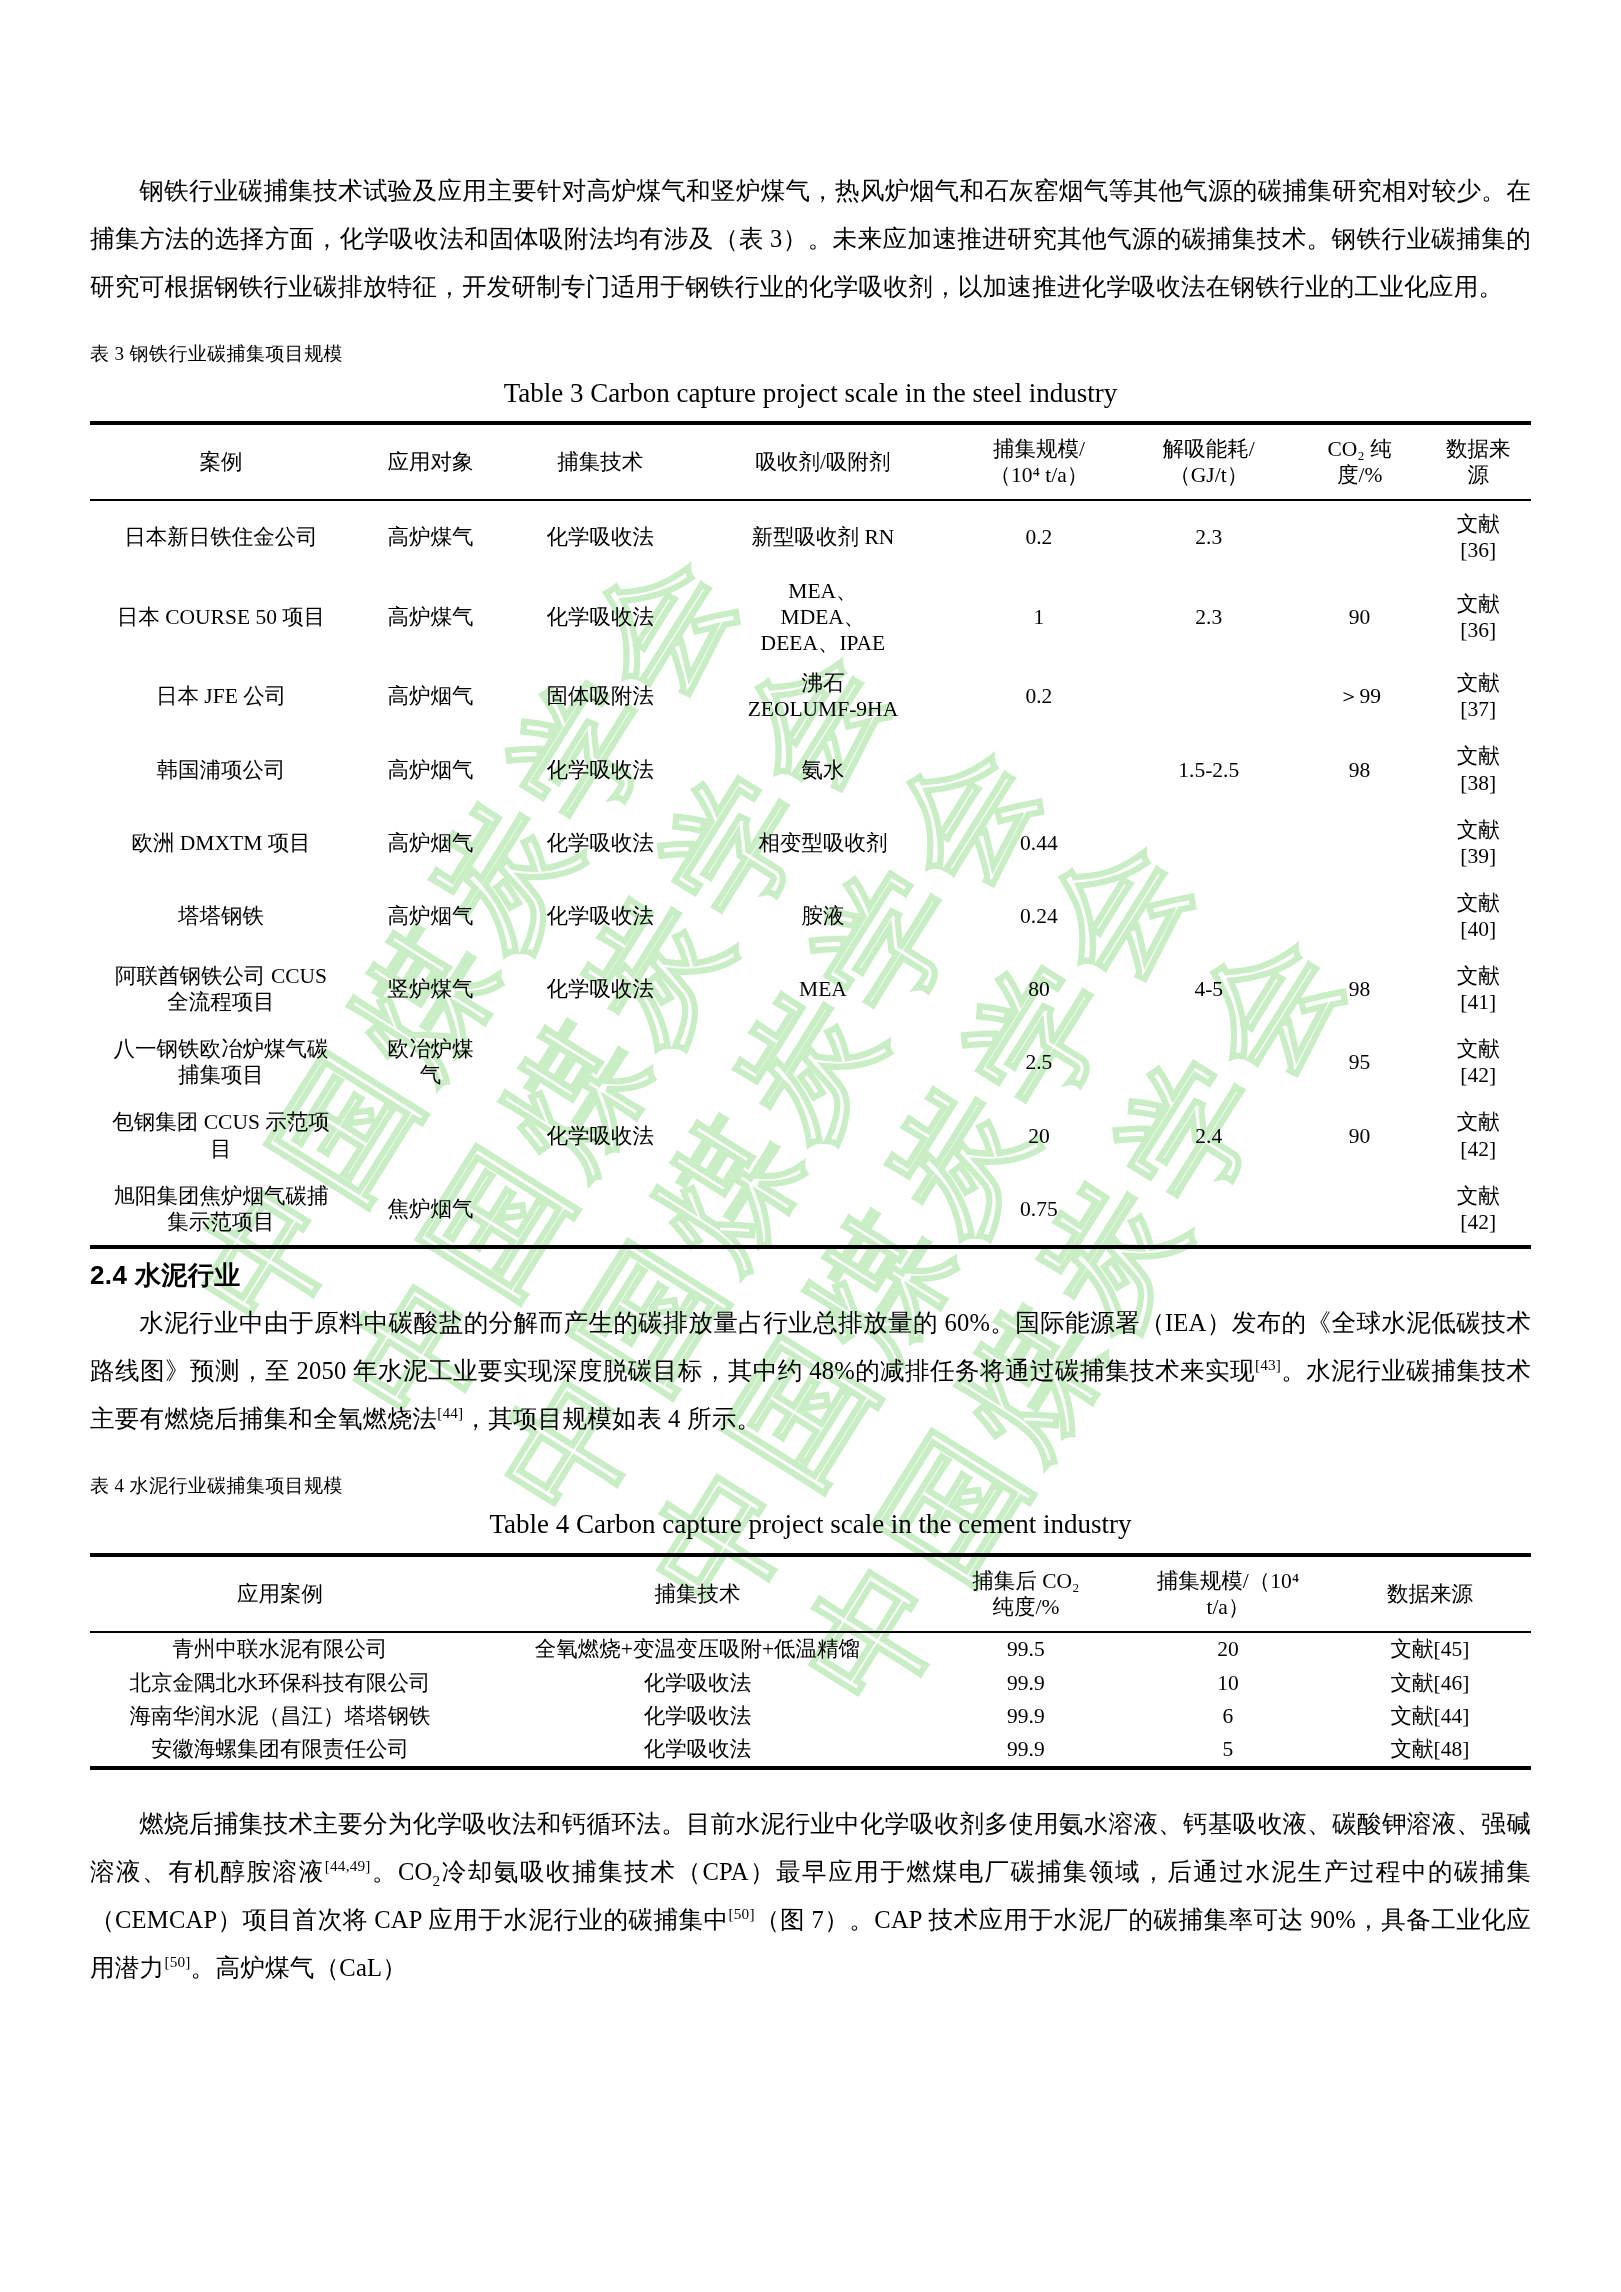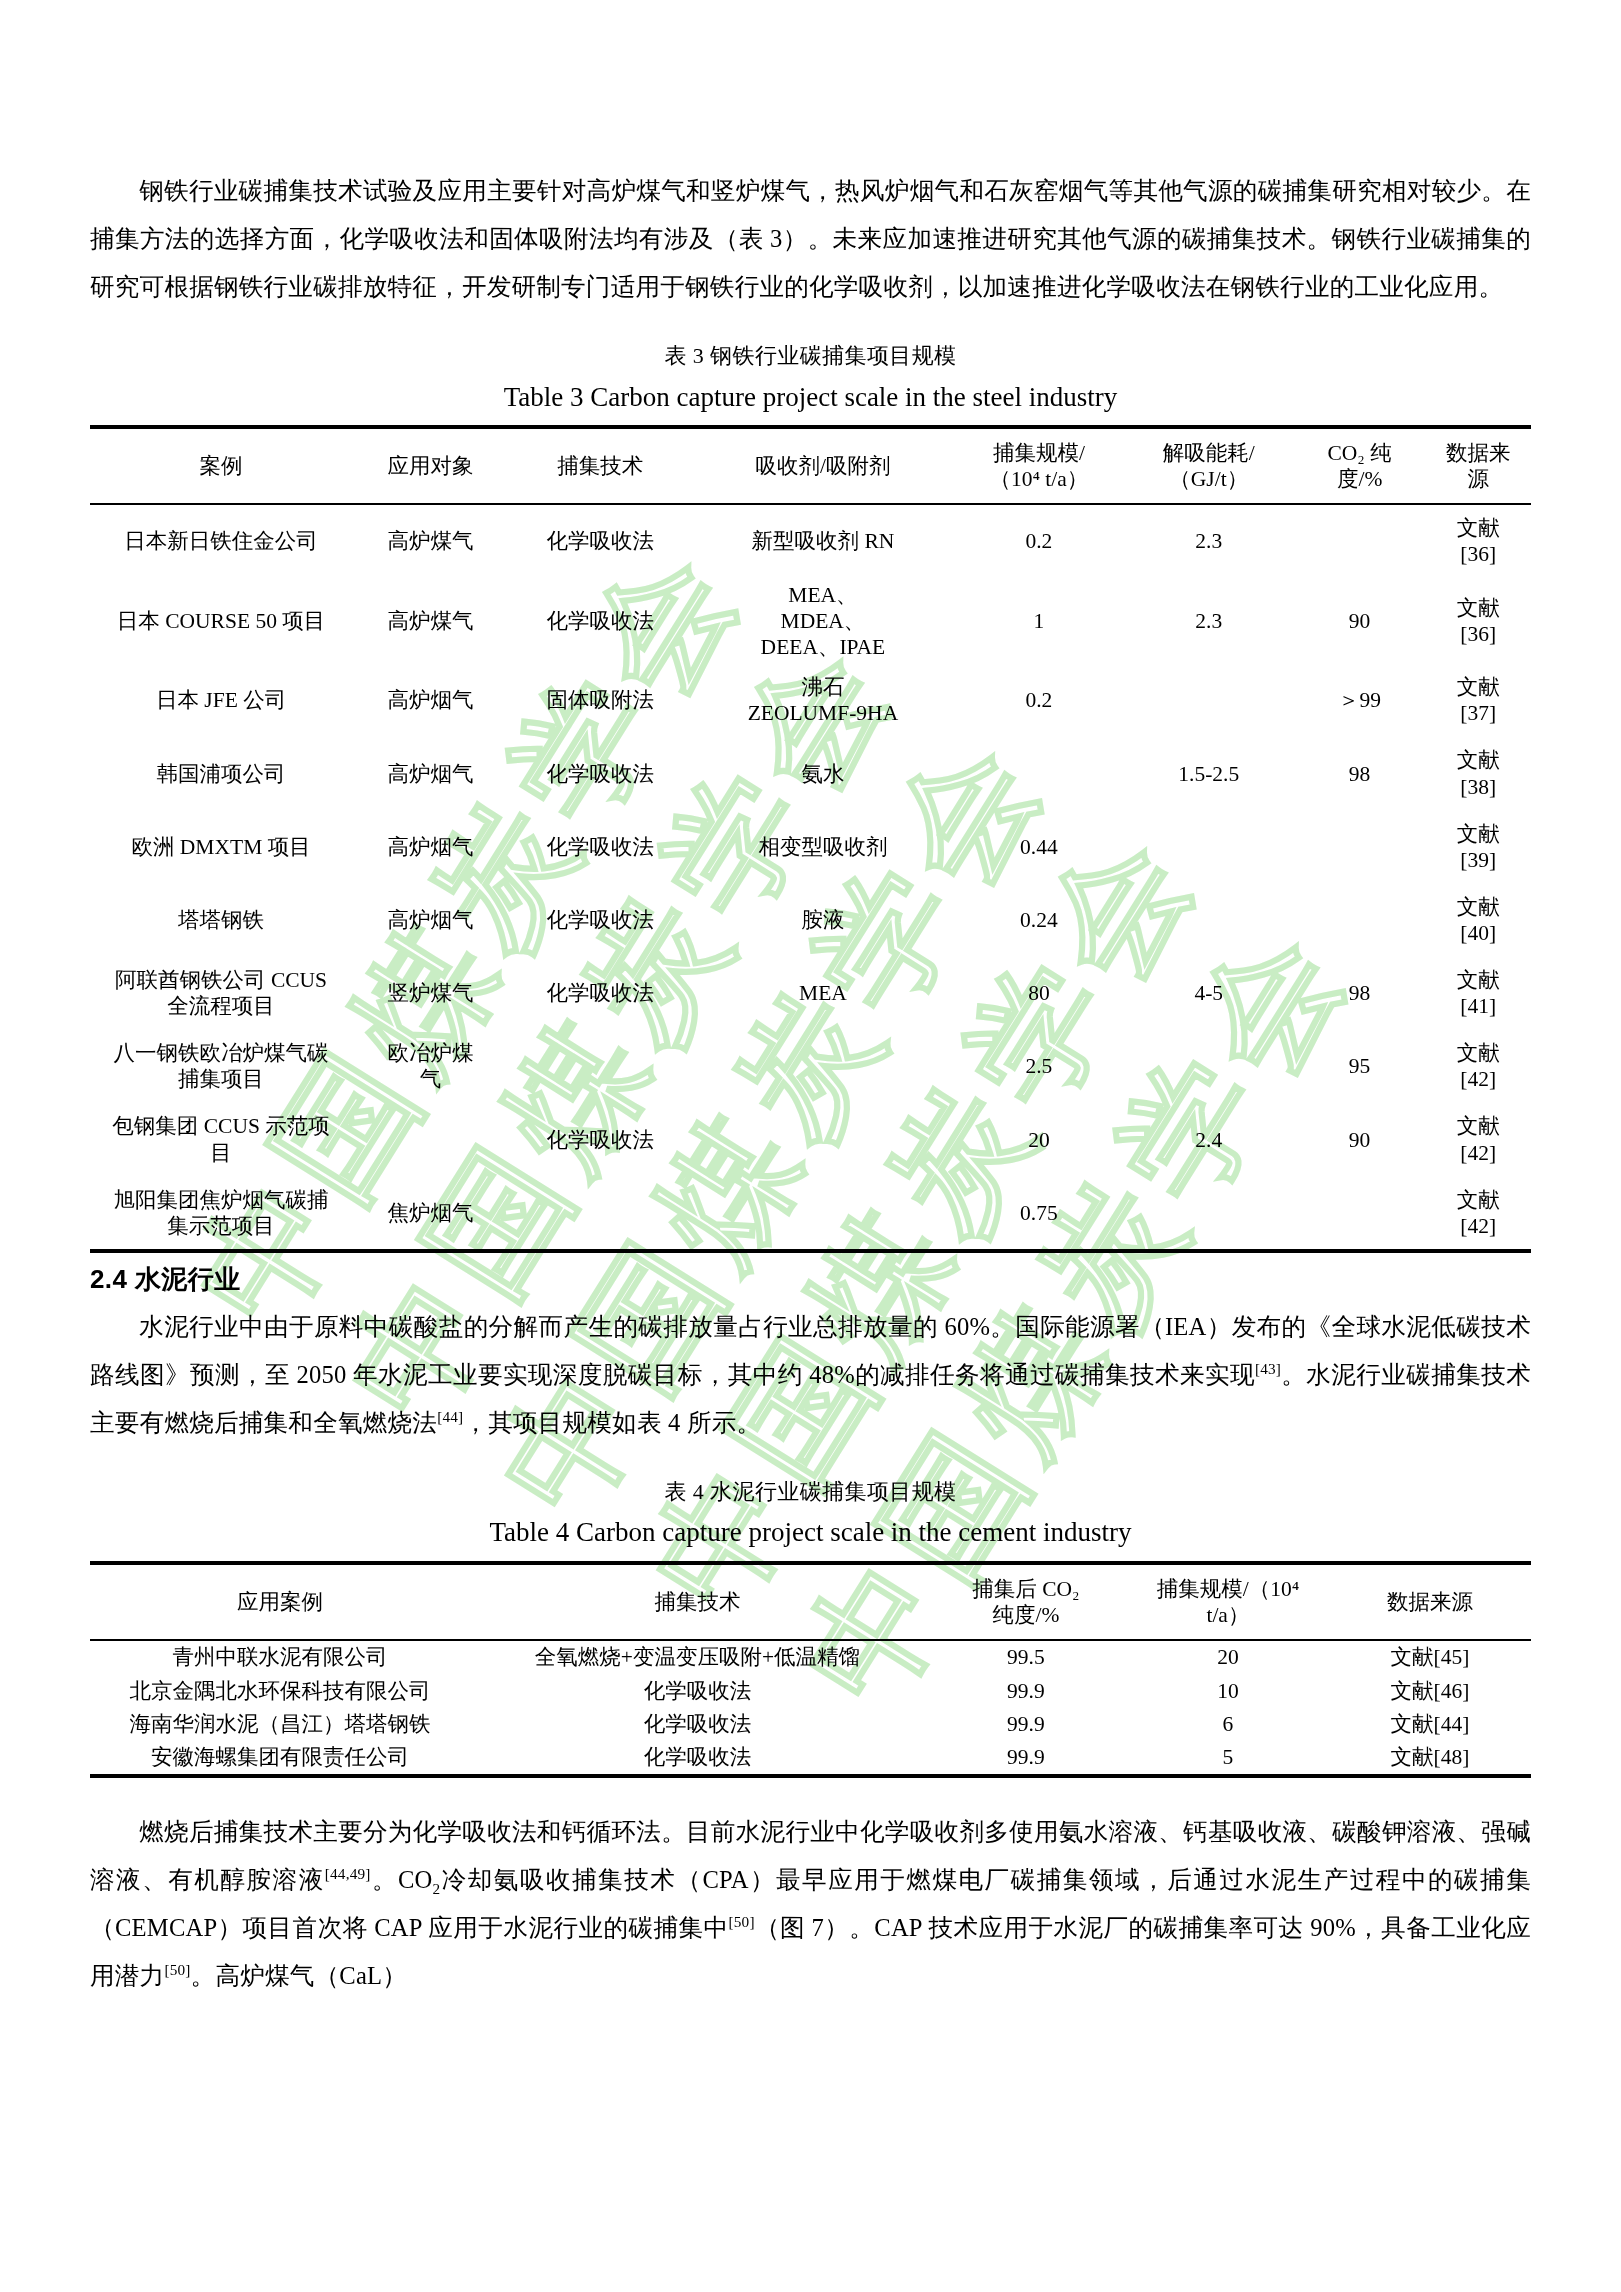--- a/index.html
+++ b/index.html
@@ -59,22 +59,21 @@
     vertical-align: super;
     line-height: 0;
   }
   .sub {
     font-size: 0.62em;
     vertical-align: sub;
     line-height: 0;
   }
   
   .tbl-caption-cn {
-    text-align: center;
-    font-size: 22px;
+    font-size: 19px;
     margin: 30px 0 10.7px 0;
     letter-spacing: 0.4px;
   }
   .tbl-caption-en {
     text-align: center;
     font-size: 27px;
     margin: 0 0 12.5px 0;
   }
   
   table.doc-table {

